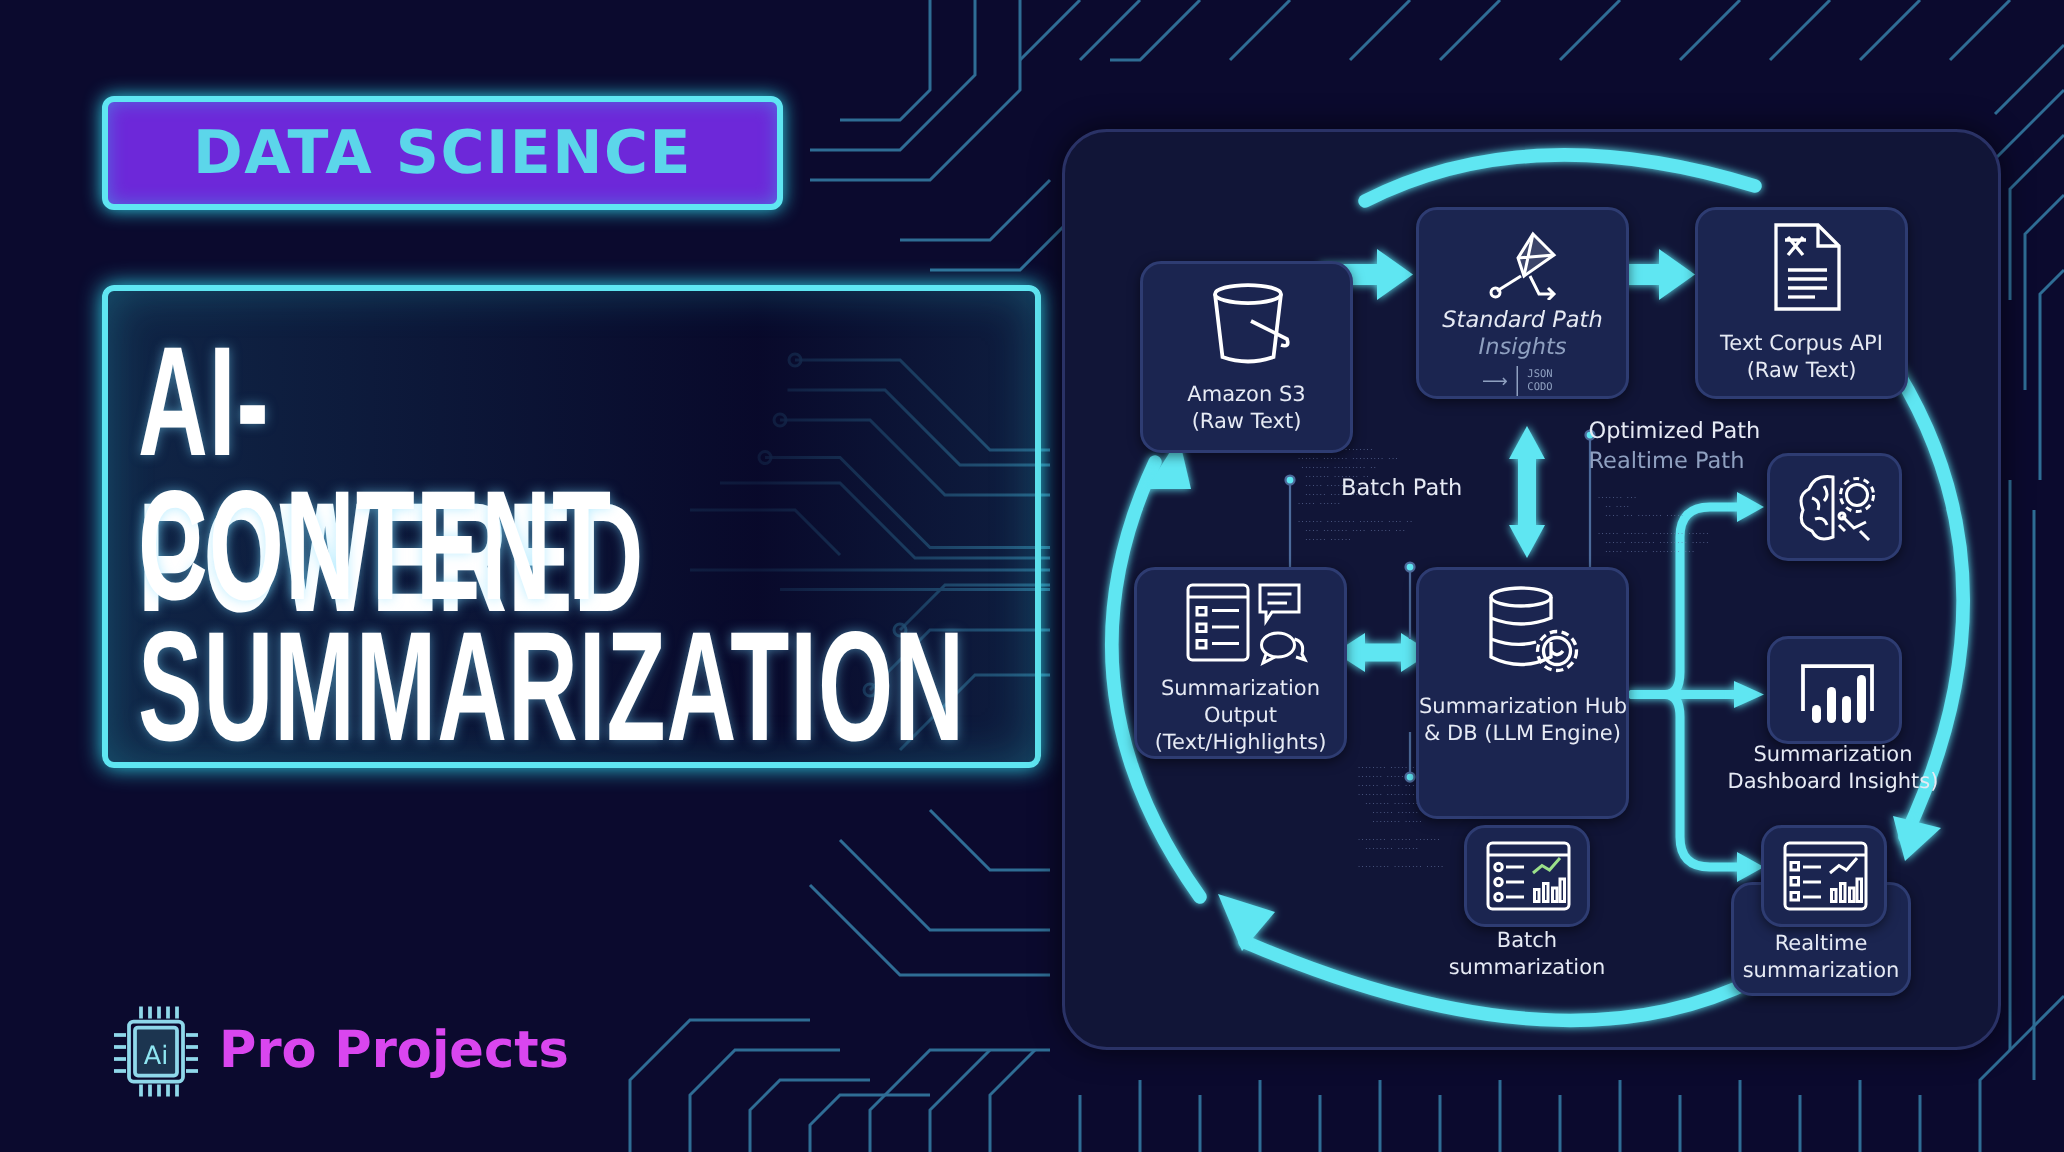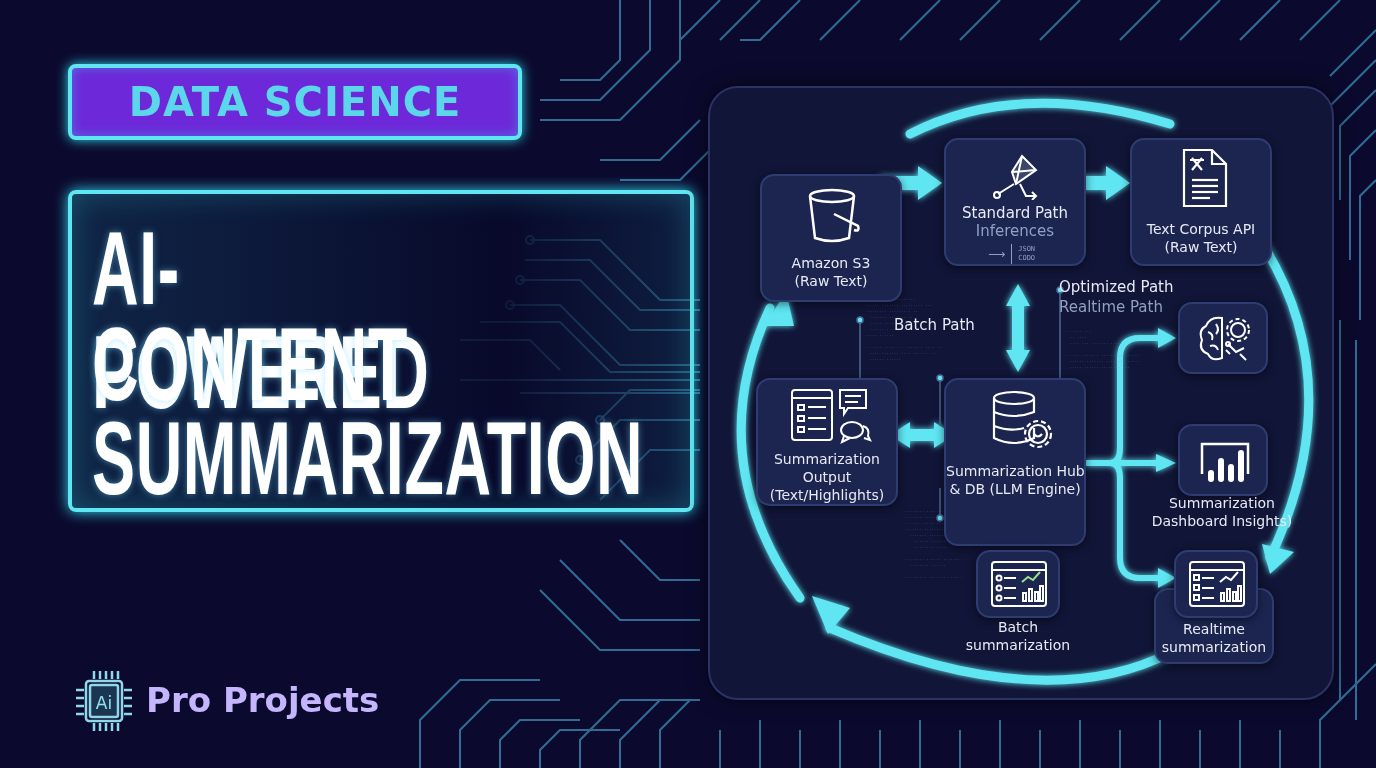--- a/index.html
+++ b/index.html
@@ -39,21 +39,21 @@
     letter-spacing: 1px;
     text-shadow: 0 0 10px rgba(120,220,255,0.5);
   }
   .brand {
     position: absolute; left: 76px; top: 668px; display: flex; align-items: center; gap: 14px;
   }
   .chip {
     position: relative; width: 56px; height: 64px;
   }
   .brand-text {
-    font-family: "DejaVu Sans", sans-serif; font-weight: bold; font-size: 34px; color: #c4b5fd;
+    font-family: "DejaVu Sans", sans-serif; font-weight: bold; font-size: 34px; color: #d946ef;
   }
 
   
   .panel {
     position: absolute; left: 708px; top: 86px; width: 626px; height: 614px;
     background: #111537; border-radius: 30px;
     border: 2px solid #2a3266;
     box-shadow: 0 0 20px rgba(0,0,0,0.6);
   }
   .node {
@@ -319,23 +319,23 @@
         <svg width="50" height="46" viewBox="0 0 50 46">
             <g stroke="#fff" stroke-width="2" fill="none">
               <path d="M30 2 L44 16 L24 30 L20 18 Z" fill="rgba(255,255,255,0.15)"></path>
               <path d="M30 2 L24 30 M20 18 L44 16"></path>
               <path d="M22 30 L6 40"></path>
               <circle cx="5" cy="41" r="3"></circle>
               <path d="M28 30 L34 42 H44 M40 38 L44 42 L40 46"></path>
             </g>
           </svg>
       </div>
-      <div class="label" style="left:0;right:0;top:64px;font-size:15px;">
+      <div class="label" style="left:0;right:0;top:64px;font-size:15px;font-style:italic;">
         <span>Standard  Path</span><br>
-        <span class="sub">Inferences</span>
+        <span class="sub">Insights</span>
       </div>
       <div style="position:absolute;left:42px;top:104px;display:flex;align-items:center;gap:6px;">
         <span style="color:#8fa0c0;font-size:12px;">⟶</span>
         <span style="width:1px;height:20px;background:#8fa0c0;display:inline-block;"></span>
         <span style="font-family:'DejaVu Sans Mono',monospace;font-size:7px;color:#8fa0c0;line-height:9px;">
           <span>JSON</span><br>
           <span>CODO</span>
         </span>
       </div>
     </div>

